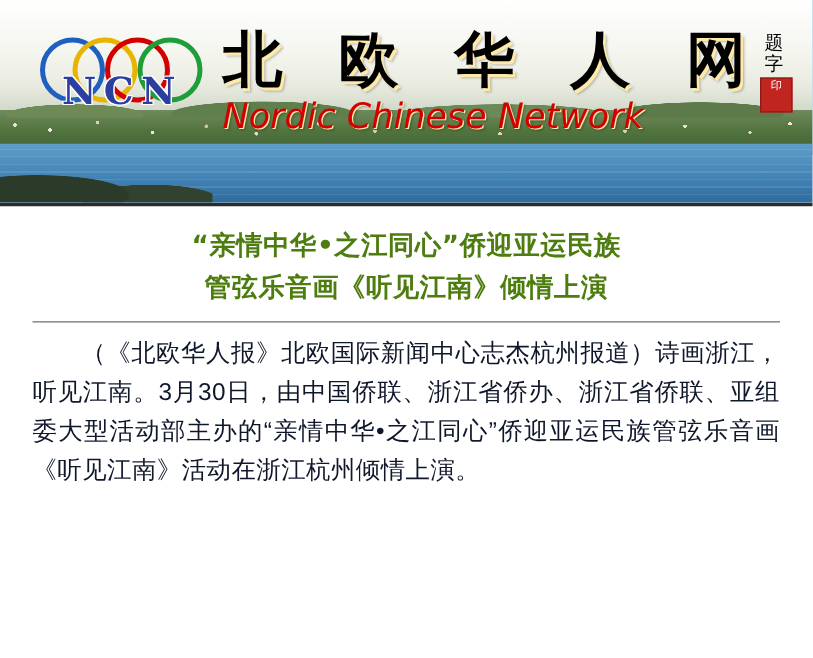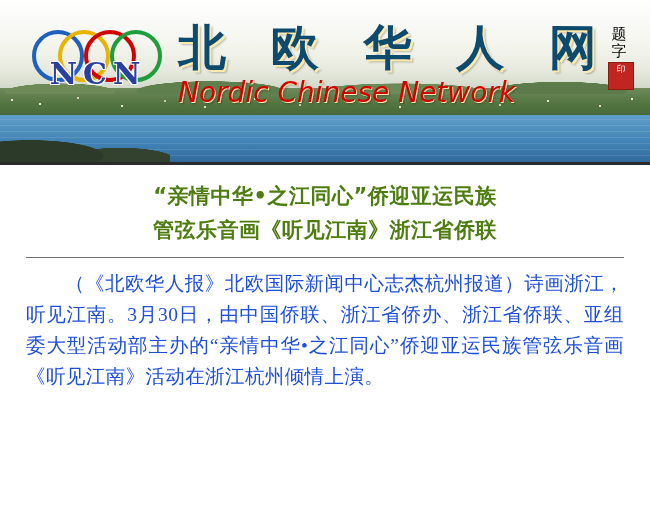--- a/index.html
+++ b/index.html
@@ -128,21 +128,21 @@
     text-shadow: 1px 1px 0 #ffffff, -1px -1px 0 #ffffff, 1px -1px 0 #ffffff, -1px 1px 0 #ffffff;
   }
 
   .masthead-cn {
     position: absolute;
     left: 178px; top: 16px;
     font-family: "DejaVu Sans", "Liberation Sans", sans-serif;
     font-weight: bold;
     font-size: 48px;
     letter-spacing: 14px;
-    color: #0c4a6e;
+    color: #000000;
     text-shadow: 2px 2px 0 #ffe9a8, 3px 3px 2px rgba(0,0,0,0.25);
     white-space: nowrap;
   }
   .masthead-en {
     position: absolute;
     left: 178px; top: 76px;
     font-family: "DejaVu Sans", "Liberation Sans", sans-serif;
     font-weight: normal;
     font-style: italic;
     font-size: 28px;
@@ -198,24 +198,24 @@
     font-size: 21px;
     line-height: 34px;
     color: #4d7c0f;
     letter-spacing: 0.5px;
   }
   .headline .l2 { display: block; }
 
   
   .body {
     margin: 10px 26px 0 26px;
-    font-family: Liberation Serif, serif;
+    font-family: Liberation Sans, sans-serif;
     font-size: 19.5px;
     line-height: 31px;
-    color: #1d4ed8;
+    color: #0f172a;
     text-align: justify;
     text-justify: inter-ideograph;
     letter-spacing: 0.4px;
   }
   .body p {
     margin: 0 0 2px 0;
     text-indent: 2em;
   }
 </style>
 </head>
@@ -243,21 +243,21 @@
     <div class="seal-cn">题字</div>
     <div class="seal-stamp">
       <span>印</span>
     </div>
   </div>
 
   <div class="rule-thick"></div>
 
   <div class="headline">
     <span class="l1">“亲情中华•之江同心”侨迎亚运民族</span>
-    <span class="l2">管弦乐音画《听见江南》浙江省侨联</span>
+    <span class="l2">管弦乐音画《听见江南》倾情上演</span>
   </div>
 
   <div class="rule-thin"></div>
 
   <div class="body">
     <p>（《北欧华人报》北欧国际新闻中心志杰杭州报道）诗画浙江，听见江南。3月30日，由中国侨联、浙江省侨办、浙江省侨联、亚组委大型活动部主办的“亲情中华•之江同心”侨迎亚运民族管弦乐音画《听见江南》活动在浙江杭州倾情上演。</p>
   </div>
 
 </div>
 

